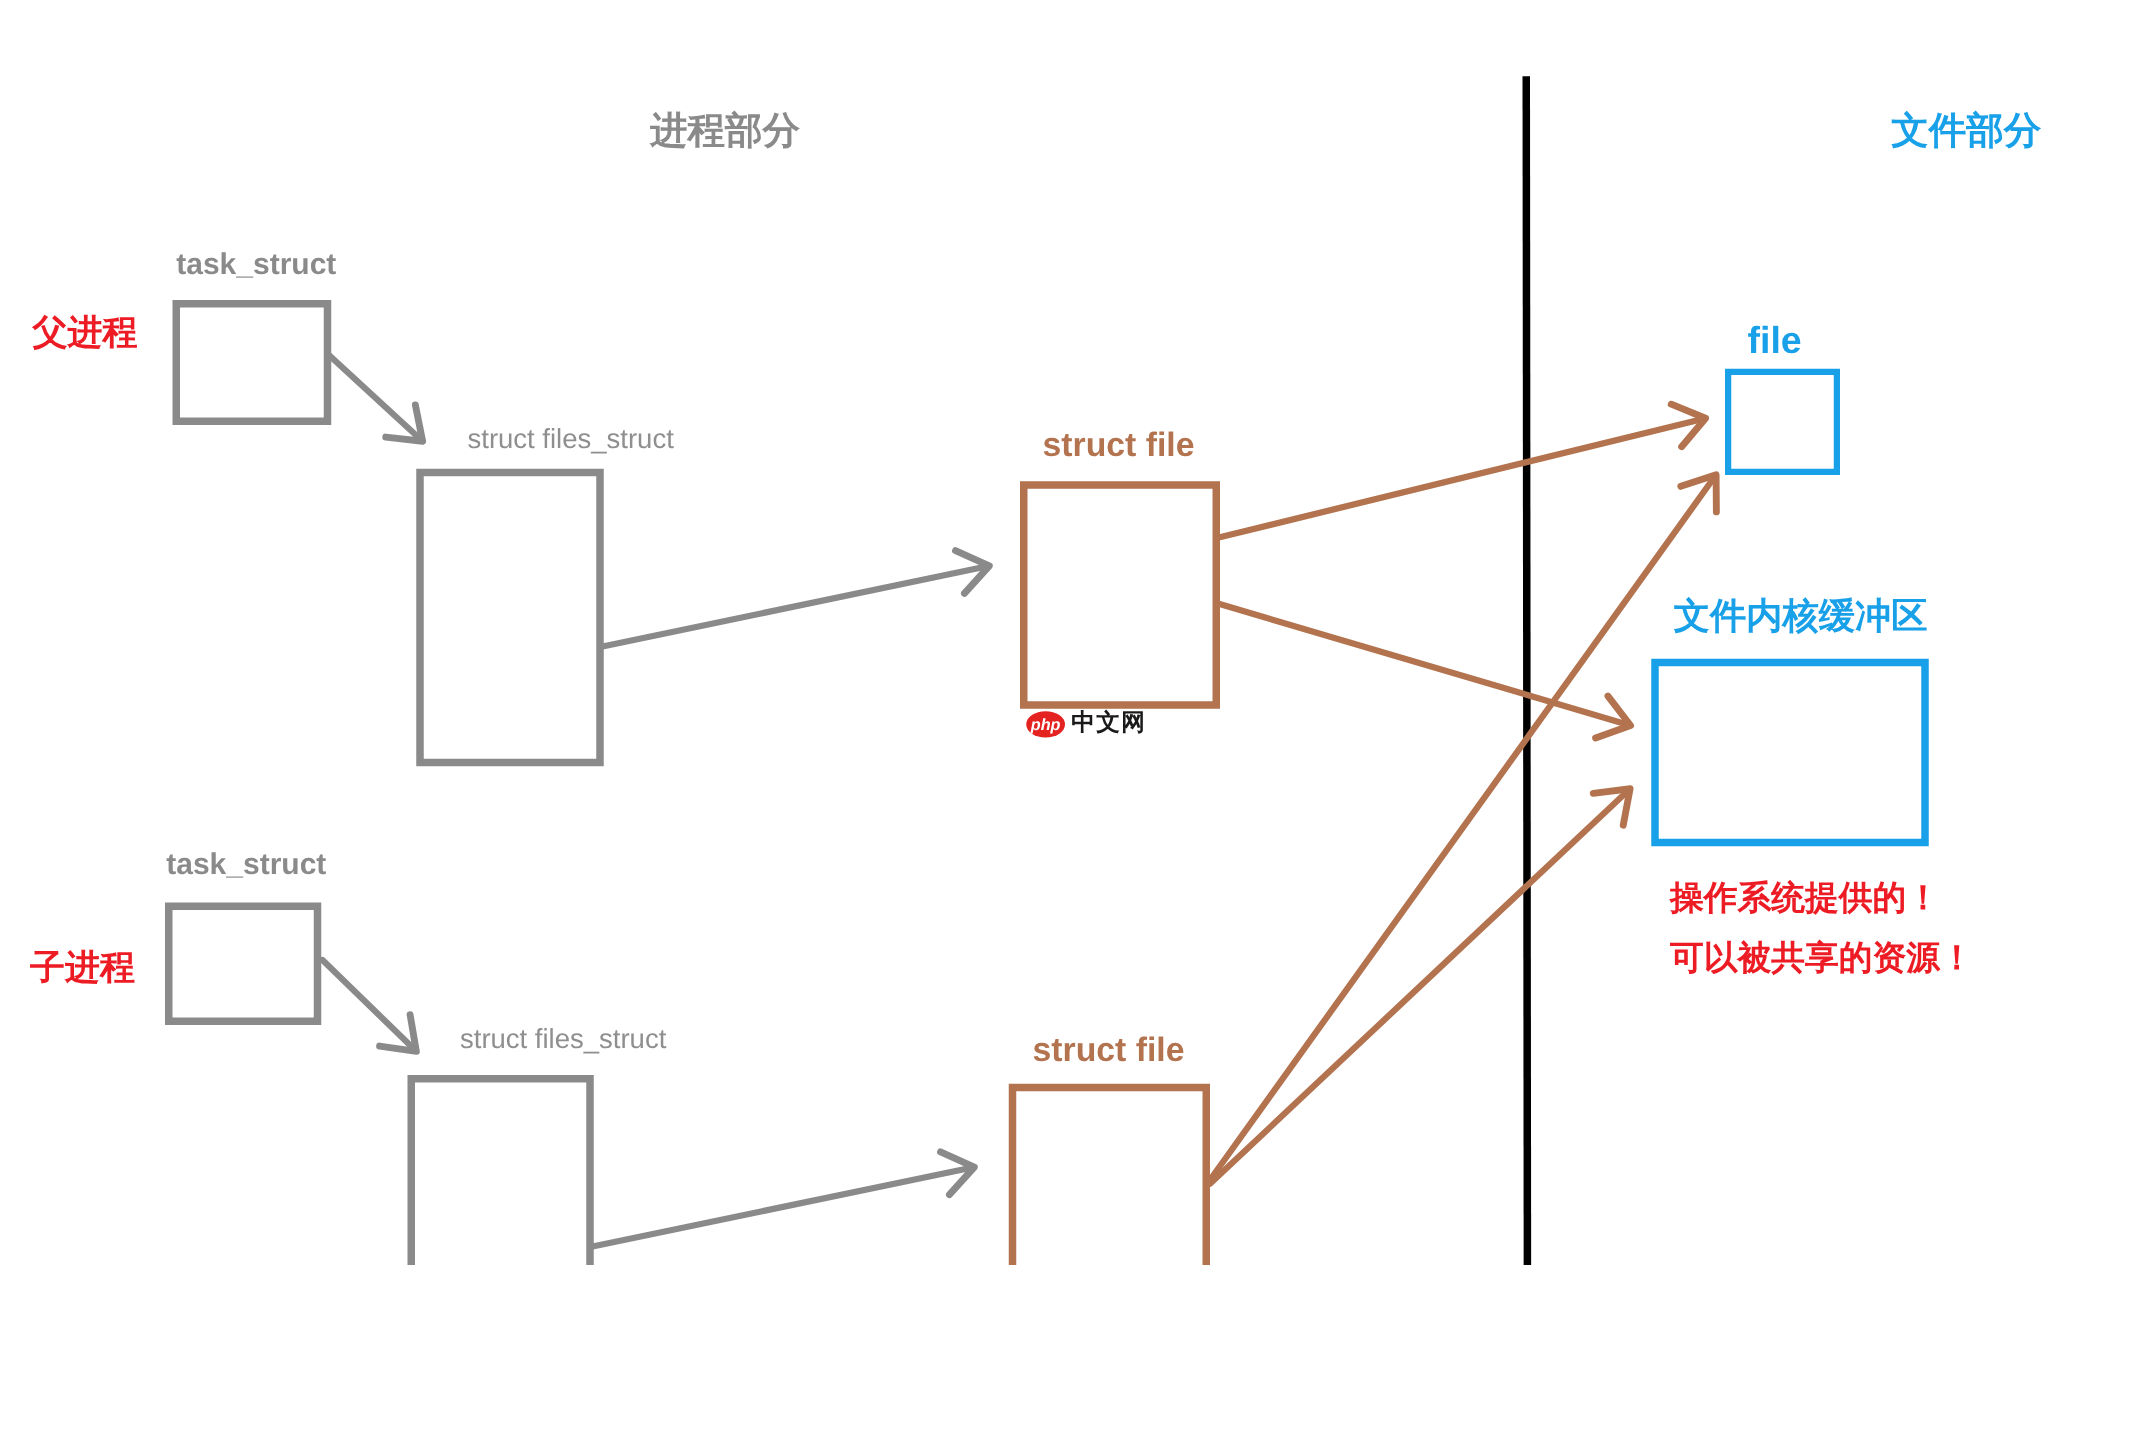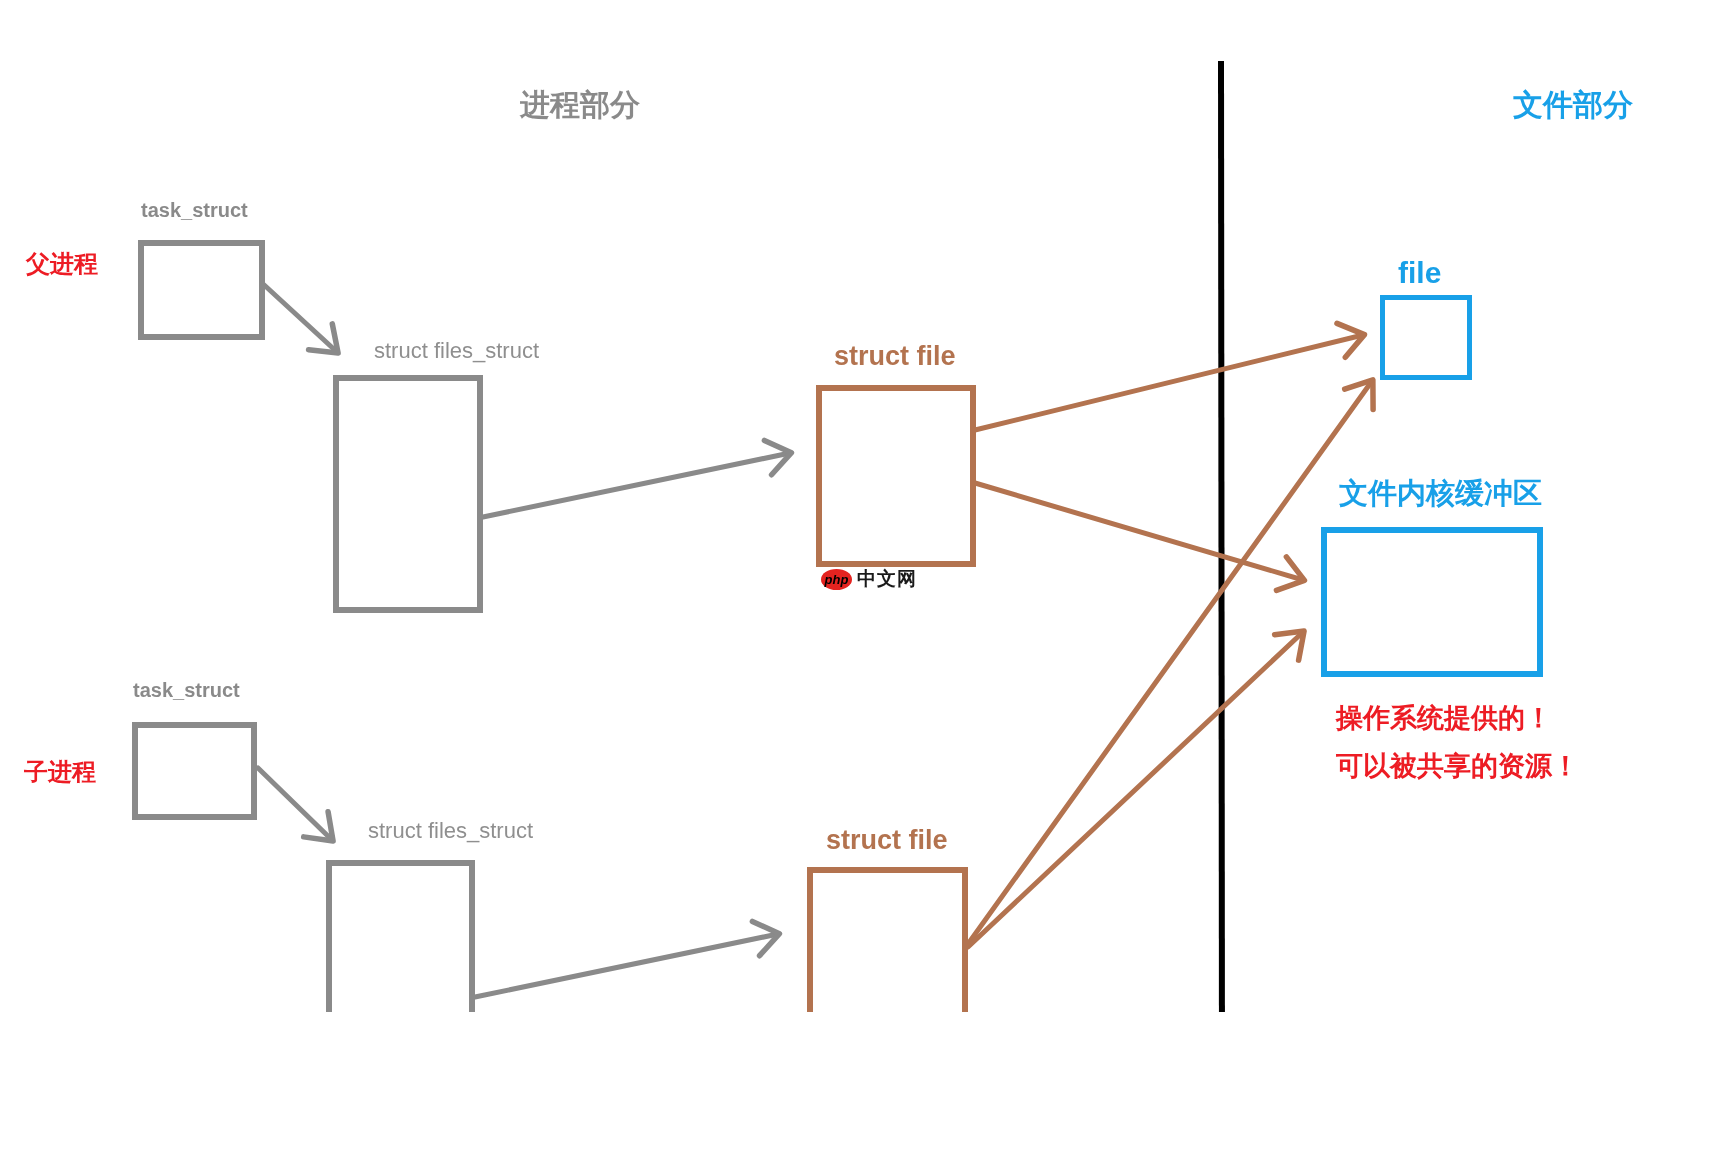--- a/index.html
+++ b/index.html
@@ -19,24 +19,24 @@
   #task1{left:138px;top:240px;width:127px;height:100px;}
   #files1{left:333px;top:375px;width:150px;height:238px;}
   #file1{left:816px;top:385px;width:160px;height:182px;}
   #task2{left:132px;top:722px;width:125px;height:98px;}
   #files2{left:326px;top:860px;width:149px;height:232px;}
   #file2{left:807px;top:867px;width:161px;height:181px;}
   #inodeBox{left:1380px;top:295px;width:92px;height:85px;}
   #bufferBox{left:1321px;top:527px;width:222px;height:150px;border-width:6px;}
 
   
-  .gray-bold{color:#8a8a8a;font-weight:700;font-size:20px;}
+  .gray-bold{color:#8a8a8a;font-weight:700;font-size:24px;}
   .gray-reg{color:#8f8f8f;font-weight:400;font-size:22px;}
   .brown-reg{color:#b3734f;font-weight:700;font-size:27px;}
-  .red-bold{color:#ed1c24;font-weight:700;font-size:24px;}
+  .red-bold{color:#ed1c24;font-weight:700;font-size:28px;}
   .blue-bold{color:#18a0e8;font-weight:700;font-size:30px;}
 
   #title-process{left:520px;top:88px;font-size:30px;}
   #title-file{left:1513px;top:88px;font-size:30px;}
   #lbl-task1{left:141px;top:199px;}
   #lbl-parent{left:26px;top:251px;}
   #lbl-files1{left:374px;top:339px;}
   #lbl-file1{left:834px;top:342px;}
   #lbl-center{left:646px;top:671px;}
   #lbl-task2{left:133px;top:679px;}
@@ -46,21 +46,21 @@
   #lbl-inode{left:1398px;top:256px;}
   #lbl-buffer{left:1339px;top:478px;font-size:29px;}
   #lbl-note1{left:1336px;top:704px;font-size:27px;}
   #lbl-note2{left:1336px;top:752px;font-size:27px;}
 
   
   #php-mark{left:821px;top:569px;display:flex;align-items:center;gap:5px;}
   #php-badge{
     display:inline-flex;align-items:center;justify-content:center;
     width:31px;height:21px;background:#e42320;border-radius:50%;
-    color:#000000;font-weight:700;font-style:italic;font-size:13px;line-height:1;
+    color:#ffffff;font-weight:700;font-style:italic;font-size:13px;line-height:1;
   }
   #php-site{color:#1a1a1a;font-weight:700;font-size:19px;letter-spacing:1px;}
 
   
   #csdn-mark{
     left:1391px;top:1111px;font-size:31px;color:#dcdcdc;
     text-shadow:2px 2px 0 #ffffff;letter-spacing:1px;
   }
 </style>
 </head>

